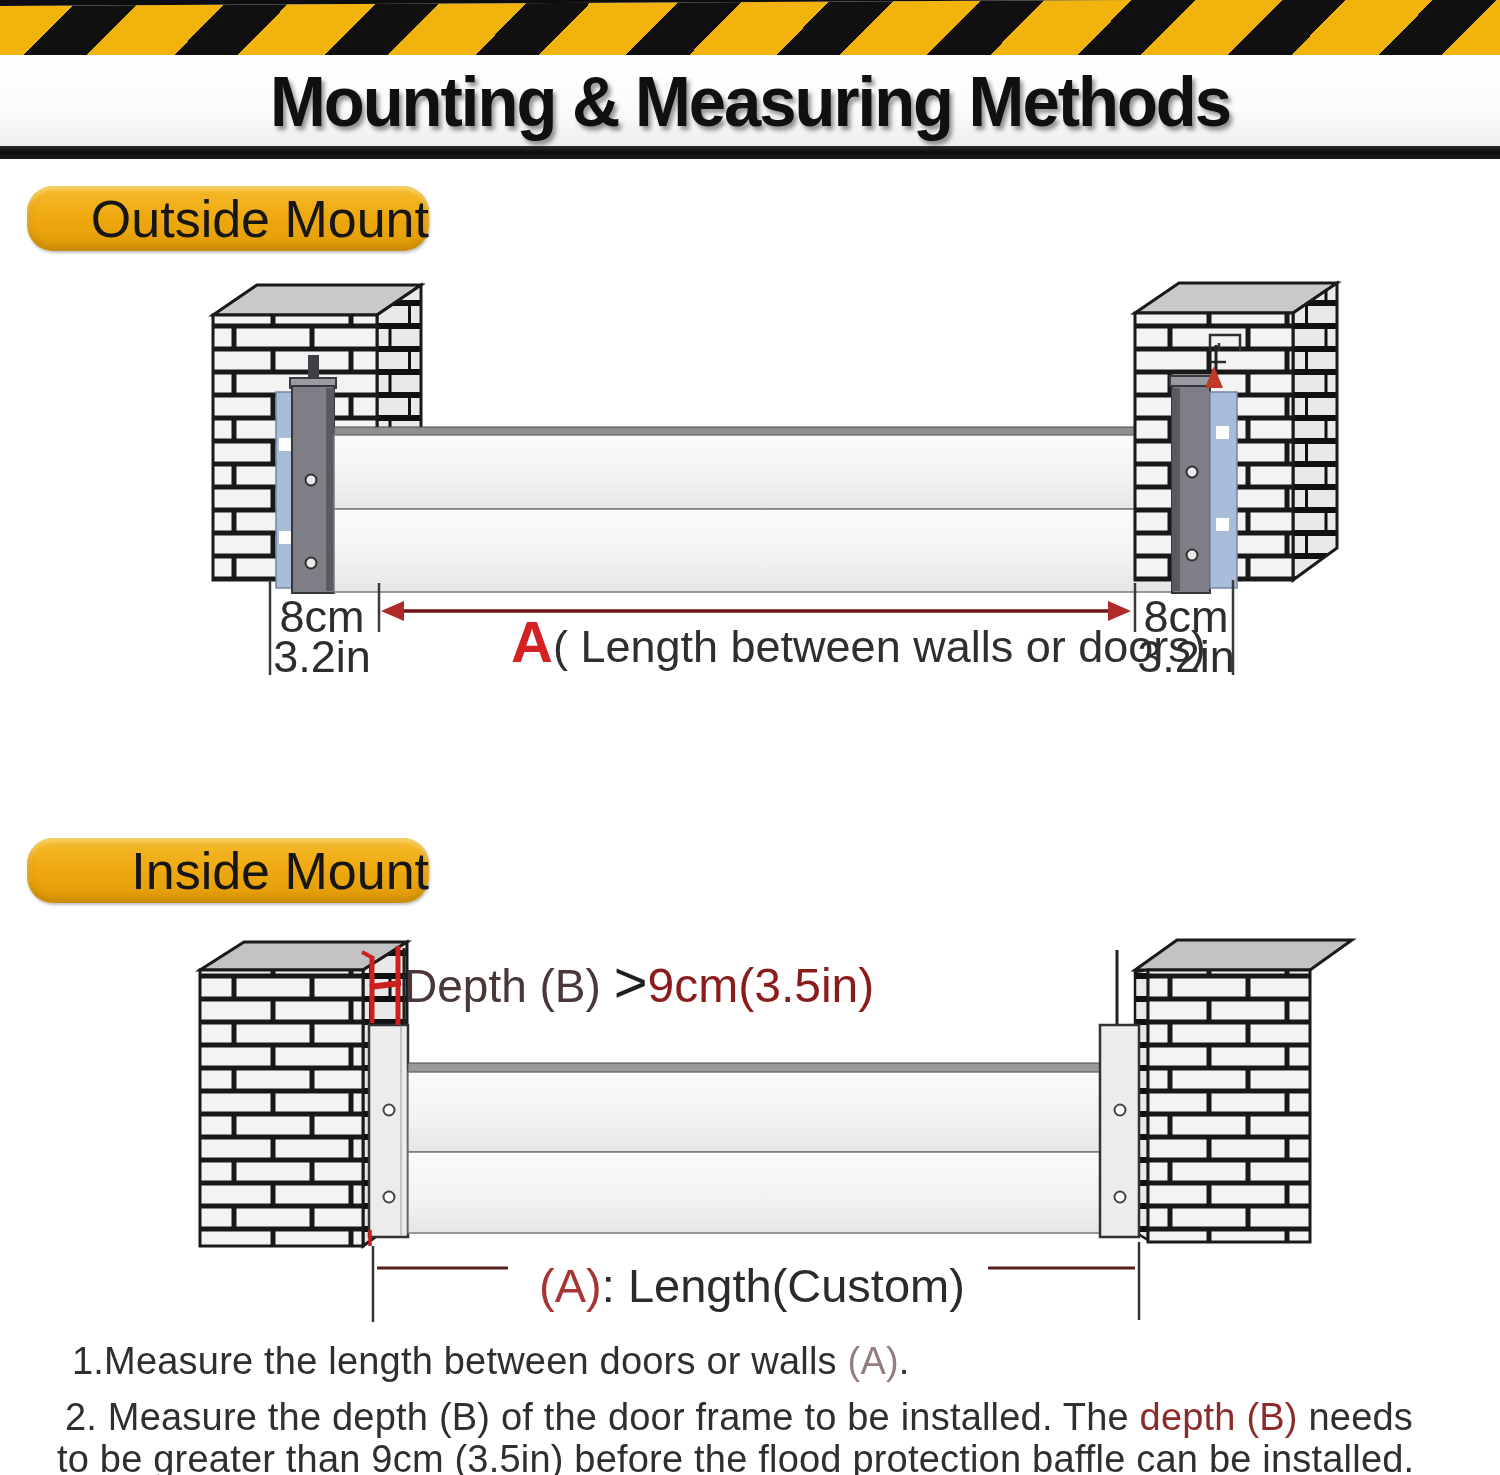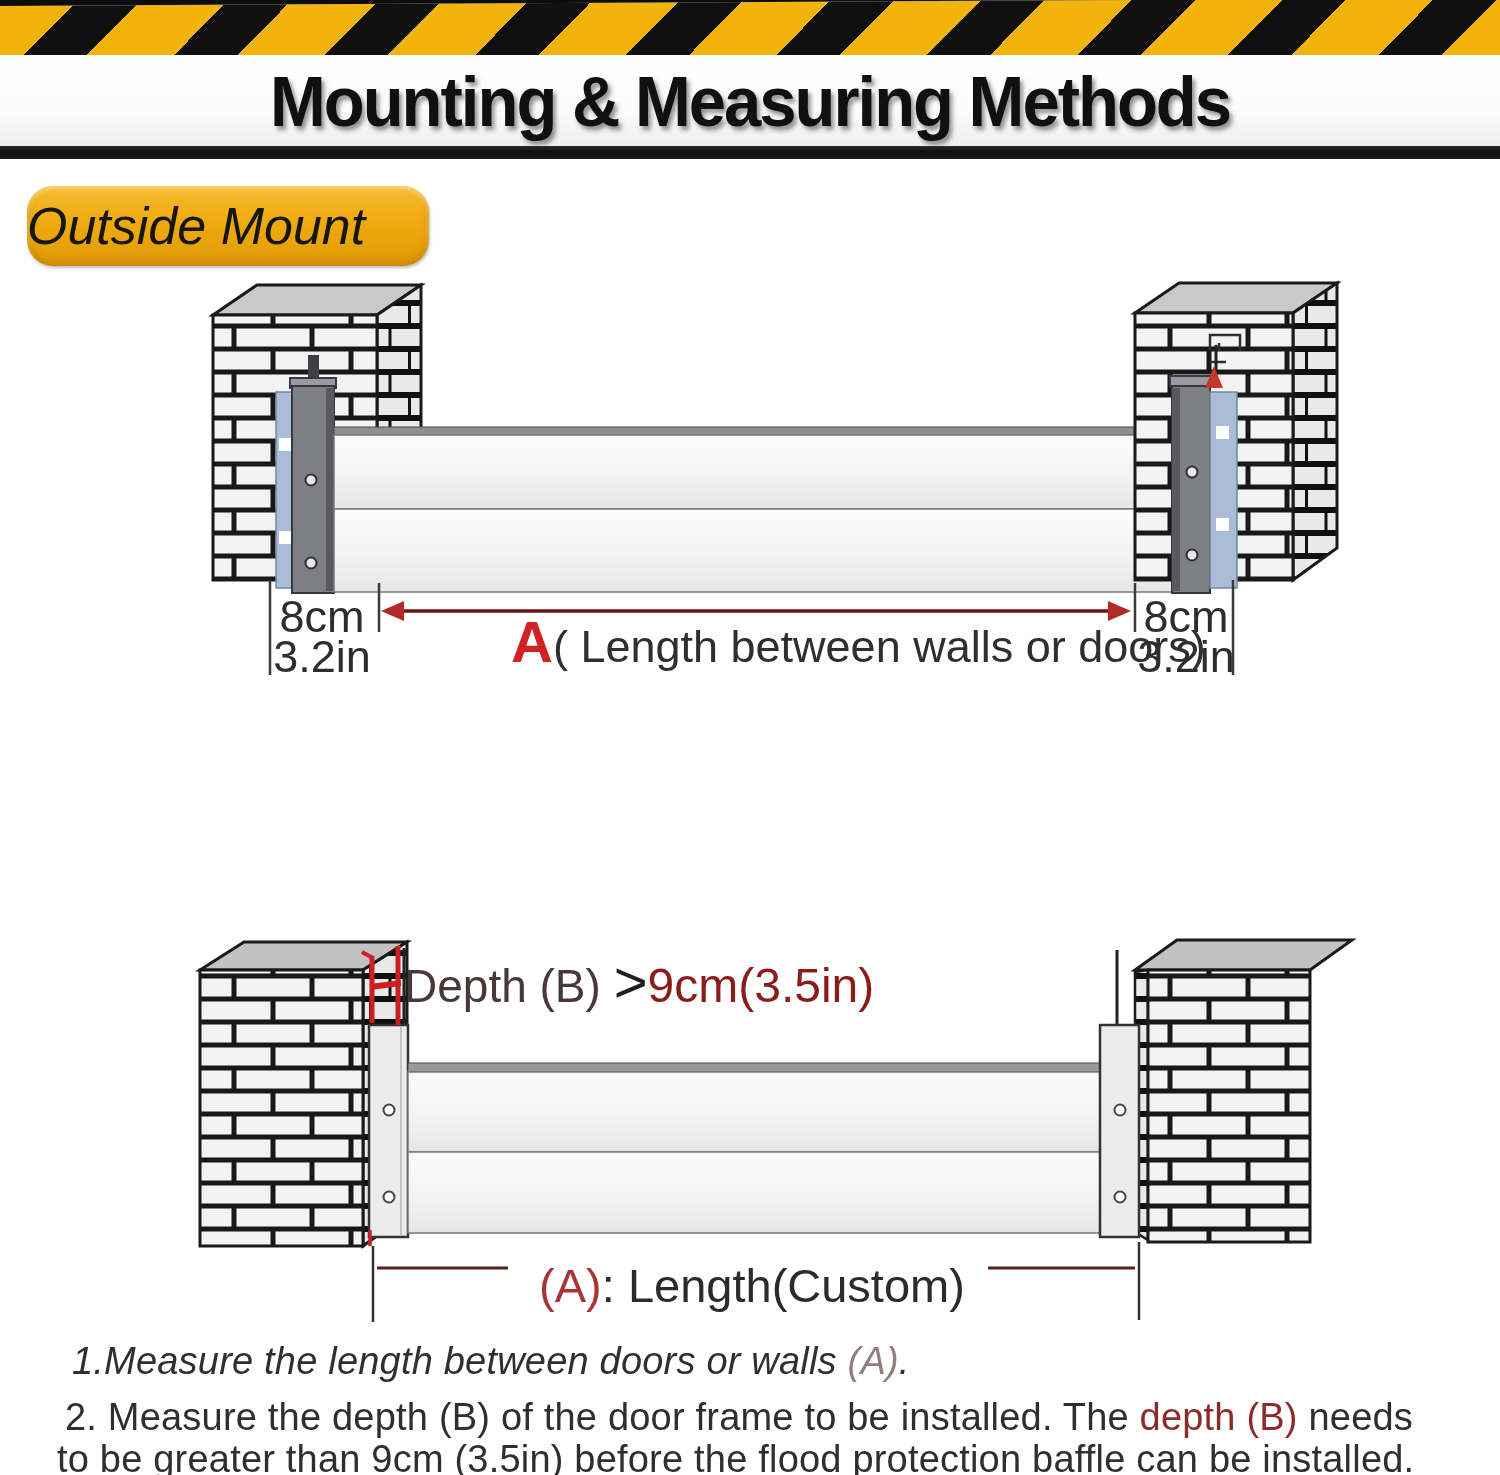--- a/index.html
+++ b/index.html
@@ -24,26 +24,26 @@
     font-size:67px; font-weight:700; letter-spacing:-2px; color:#101010;
     text-shadow:3px 4px 4px rgba(60,60,60,0.55), -1px -1px 0 rgba(255,255,255,0.9);
     transform:scaleY(1.05);
   }
   .banner-rule {
     position:absolute; left:0; top:146px; width:1500px; height:13px;
     background:linear-gradient(180deg,#2a2a2a,#0e0e0e 45%,#1c1c1c);
   }
   
   .section-label {
-    position:absolute; left:27px; width:402px; height:80px;
+    position:absolute; left:27px; width:402px; height:65px;
     border-radius:26px;
     background:linear-gradient(180deg,#f5bb2f 0%,#efa90f 48%,#e09b06 100%);
     box-shadow:inset 0 -4px 8px rgba(140,90,0,0.35), inset 0 3px 5px rgba(255,235,160,0.7), 1px 2px 3px rgba(0,0,0,0.25);
-    display:flex; align-items:center; justify-content:flex-start;
-    font-size:52px; color:#161616;font-style:italic;
+    display:flex; align-items:center; justify-content:flex-end;
+    font-size:52px; color:#161616;
   }
   .label-outside { top:186px; }
   .label-inside  { top:838px; }
   
   .diagram { position:absolute; left:0; width:1500px; }
   .dg-outside { top:280px; height:410px; }
   .dg-inside  { top:930px; height:400px; }
   .diagram text { font-family:"Liberation Sans", sans-serif; }
   .dim      { font-size:45px; fill:#2d2d2d; }
   .dimlabel { font-size:45px; fill:#2f2f31; }
@@ -158,20 +158,23 @@
       <polygon points="1131,331 1108,321 1108,341" fill="#b02a2a"></polygon>
       <text class="dim" x="322" y="352" text-anchor="middle">8cm</text>
       <text class="dim" x="322" y="392" text-anchor="middle">3.2in</text>
       <text class="dim" x="1186" y="352" text-anchor="middle">8cm</text>
       <text class="dim" x="1186" y="392" text-anchor="middle">3.2in</text>
       <text x="511" y="382"><tspan class="bigA">A</tspan><tspan class="dimlabel">( Length between walls or doors)</tspan></text>
     </g>
   </svg>
 
 
+  <div class="section-label label-inside">
+    <span>Inside Mount</span>
+  </div>
 
   <svg class="diagram dg-inside" viewBox="0 0 1500 400">
     <defs>
       <pattern id="brickB" width="78" height="46" patternUnits="userSpaceOnUse">
         <rect width="78" height="46" fill="#181818"></rect>
         <rect x="2.5" y="2.5" width="73" height="18" fill="#f3f3f3"></rect>
         <rect x="-36.5" y="25.5" width="73" height="18" fill="#f3f3f3"></rect>
         <rect x="41.5" y="25.5" width="73" height="18" fill="#f3f3f3"></rect>
       </pattern>
       <pattern id="brickSideB" width="78" height="46" patternUnits="userSpaceOnUse" patternTransform="scale(0.5,1)">
@@ -232,21 +235,21 @@
 
     <g>
       <line x1="373" y1="316" x2="373" y2="392" stroke="#333333" stroke-width="2.5"></line>
       <line x1="1139" y1="312" x2="1139" y2="390" stroke="#333333" stroke-width="2.5"></line>
       <line x1="377" y1="338" x2="508" y2="338" stroke="#5a2020" stroke-width="3"></line>
       <line x1="988" y1="338" x2="1135" y2="338" stroke="#5a2020" stroke-width="3"></line>
       <text x="752" y="372" text-anchor="middle"><tspan class="len-acc">(A)</tspan><tspan class="len-txt">: Length(Custom)</tspan></text>
     </g>
   </svg>
 
-  <div class="step" style="left:72px; top:1340px;font-style:italic;">
+  <div class="step" style="left:72px; top:1340px;">
     <span>1.Measure the length between doors or walls </span><span class="acc-muted">(A)</span><span>.</span>
   </div>
   <div class="step" style="left:65px; top:1396px;">
     <span>2. Measure the depth (B) of the door frame to be installed. The </span><span class="acc-darkred">depth (B)</span><span> needs</span>
   </div>
   <div class="step" style="left:57px; top:1438px;">
     <span>to be greater than 9cm (3.5in) before the flood protection baffle can be installed.</span>
   </div>
 
 </div>

